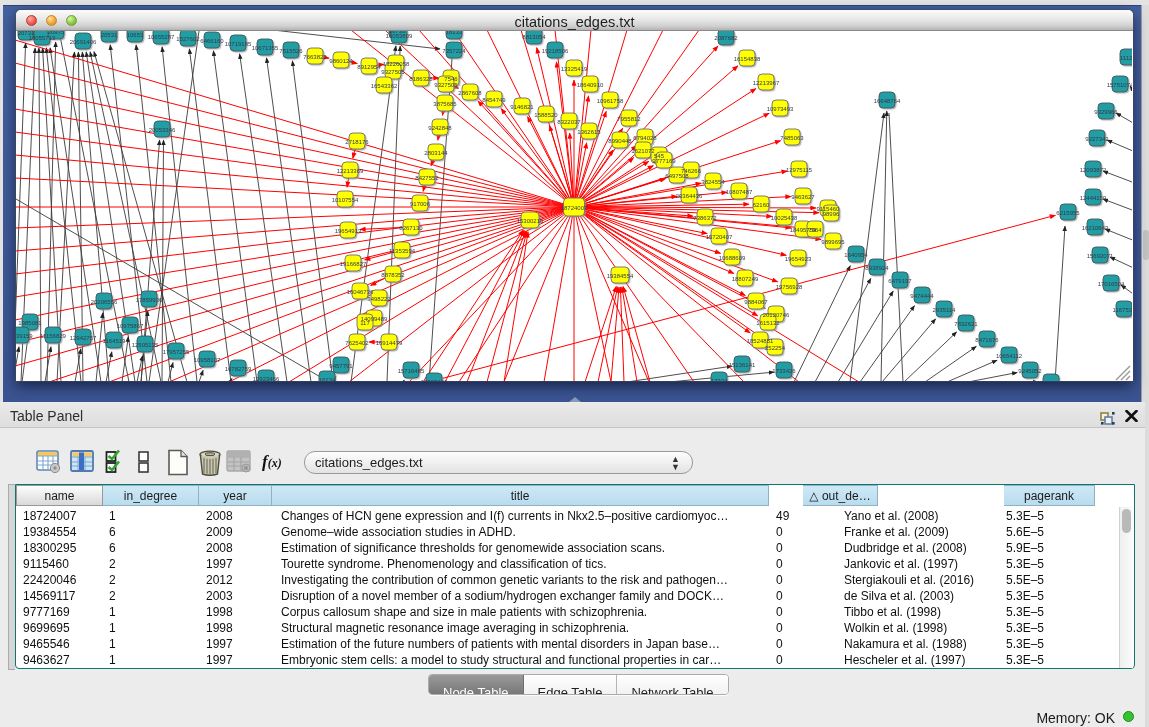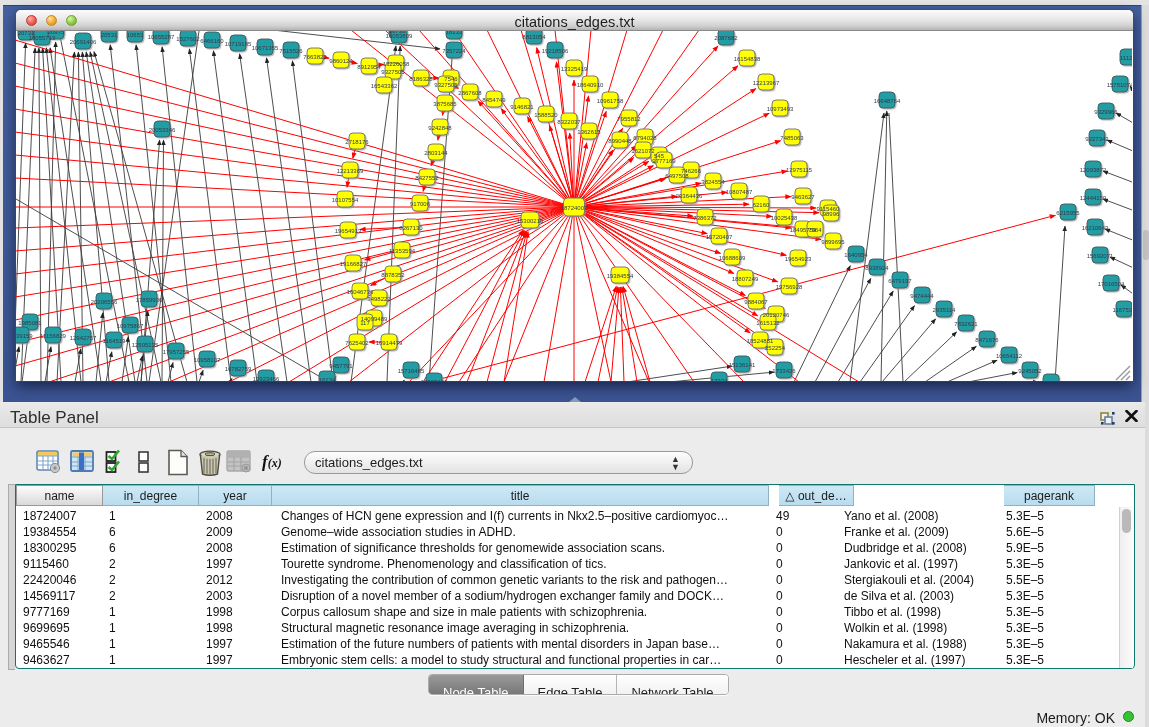--- a/index.html
+++ b/index.html
@@ -8,21 +8,21 @@
 .rstrip{position:absolute;right:0;top:5px;width:8px;height:722px;background:#dcdcdc;border-left:1px solid #9f9f9f}
 .win{position:absolute;left:16px;top:10px;width:1117px;height:371px;border-radius:5px 5px 0 0;box-shadow:0 0 0 1px rgba(70,75,90,.55),0 5px 14px rgba(0,0,20,.6);background:#fff}
 .tbar{position:absolute;left:0;top:0;width:100%;height:21px;border-radius:5px 5px 0 0;background:linear-gradient(#fbfbfb 0%,#e9e9e9 45%,#d0d0d0 80%,#b4b4b4);border-bottom:1px solid #8a8a8a}
 .ttext{position:absolute;top:3.5px;left:0;width:100%;text-align:center;font-size:14.5px;color:#1e1e1e}
 .light{position:absolute;width:11px;height:11px;border-radius:50%;top:5px}
 .l1{left:10px;background:radial-gradient(circle at 35% 30%,#ffb0a8,#ec5f54 55%,#c8312b);border:1px solid #ba3b33}
 .l2{left:30px;background:radial-gradient(circle at 35% 30%,#ffe2a8,#f0a730 55%,#d28a1e);border:1px solid #c08b27}
 .l3{left:49.5px;background:radial-gradient(circle at 35% 30%,#d6f5b0,#8fca43 55%,#6aa62d);border:1px solid #74a136}
 .tpanel{position:absolute;left:0px;top:402px;width:1145px;height:325px;background:#ececec}
 .tpbar{position:absolute;left:0;top:1px;width:100%;height:25px;background:linear-gradient(#e9e9e9,#dedede);border-bottom:1px solid #c4c4c4}
-.tpbar .t{position:absolute;left:10px;top:5px;font-size:17px;color:#2e2e2e}
+.tpbar .t{position:absolute;left:10px;top:5px;font-size:14px;color:#2e2e2e}
 .toolrow{position:absolute;left:15px;top:0;width:100%;height:82px}
 .combo{position:absolute;left:289px;top:49px;width:389px;height:23px;border:1px solid #9a9a9a;border-radius:11px;background:linear-gradient(#fdfdfd,#e3e3e3);font-size:13px;color:#1c1c1c;line-height:21px;padding-left:10px}
 .combo .ar{position:absolute;right:12px;top:3px;font-size:9px;color:#333;letter-spacing:0;line-height:8px;text-align:center}
 .tblock{position:absolute;left:15px;top:82px;width:1120px;height:185px;background:#fff;border:1px solid #0f766e;border-radius:0 0 4px 4px}
 .hdr{position:absolute;left:0;top:0;height:21px;border:1px solid #8fb2c4;border-left:none;background:linear-gradient(#cfe8f6,#b8dcee);font-size:12px;color:#1b1b1b;text-align:center;line-height:20px}
 .hname{left:0;border-left:1px solid #999;background:linear-gradient(#fdfdfd,#d9d9d9);border-color:#999}
 .tr{position:absolute;left:0;height:16px;width:1100px;font-size:12px;color:#0f0f0f;white-space:nowrap}
 .tr div{position:absolute;top:0;line-height:16px}
 .c0{left:7px}.c1{left:93px}.c2{left:190px}.c3{left:265px}.c4{left:760px}
 .c5{left:828px;width:160px;}.c6{left:990px}
@@ -608,21 +608,21 @@
     </svg>
 
     <div style="position:absolute;left:247px;top:50px;font-size:17px;color:#111;font-style:italic;font-weight:bold;font-family:'Liberation Serif',serif">f<span style="font-size:12px;font-weight:bold">(x)</span></div>
     <div class="combo">citations_edges.txt<div class="ar">▲<br>▼</div></div>
   </div>
   <div class="tblock">
     <div class="hdr hname" style="left:0;width:87px">name</div>
     <div class="hdr" style="left:87px;width:96px">in_degree</div>
     <div class="hdr" style="left:183px;width:73px">year</div>
     <div class="hdr" style="left:256px;width:497px">title</div>
-    <div class="hdr" style="left:763px;width:75px">△ out_de…</div>
+    <div class="hdr" style="left:787px;width:75px">△ out_de…</div>
     <div class="hdr" style="left:988px;width:91px">pagerank</div>
     <div class="tr" style="top:23px">
         <div class="c0">18724007</div>
         <div class="c1">1</div>
         <div class="c2">2008</div>
         <div class="c3">Changes of HCN gene expression and I(f) currents in Nkx2.5–positive cardiomyoc…</div>
         <div class="c4">49</div>
         <div class="c5">Yano et al. (2008)</div>
         <div class="c6">5.3E–5</div>
       </div>
@@ -652,21 +652,21 @@
         <div class="c4">0</div>
         <div class="c5">Jankovic et al. (1997)</div>
         <div class="c6">5.3E–5</div>
       </div>
 <div class="tr" style="top:87px">
         <div class="c0">22420046</div>
         <div class="c1">2</div>
         <div class="c2">2012</div>
         <div class="c3">Investigating the contribution of common genetic variants to the risk and pathogen…</div>
         <div class="c4">0</div>
-        <div class="c5">Stergiakouli et al. (2004)</div>
+        <div class="c5">Stergiakouli et al. (2016)</div>
         <div class="c6">5.5E–5</div>
       </div>
 <div class="tr" style="top:103px">
         <div class="c0">14569117</div>
         <div class="c1">2</div>
         <div class="c2">2003</div>
         <div class="c3">Disruption of a novel member of a sodium/hydrogen exchanger family and DOCK…</div>
         <div class="c4">0</div>
         <div class="c5">de Silva et al. (2003)</div>
         <div class="c6">5.3E–5</div>

